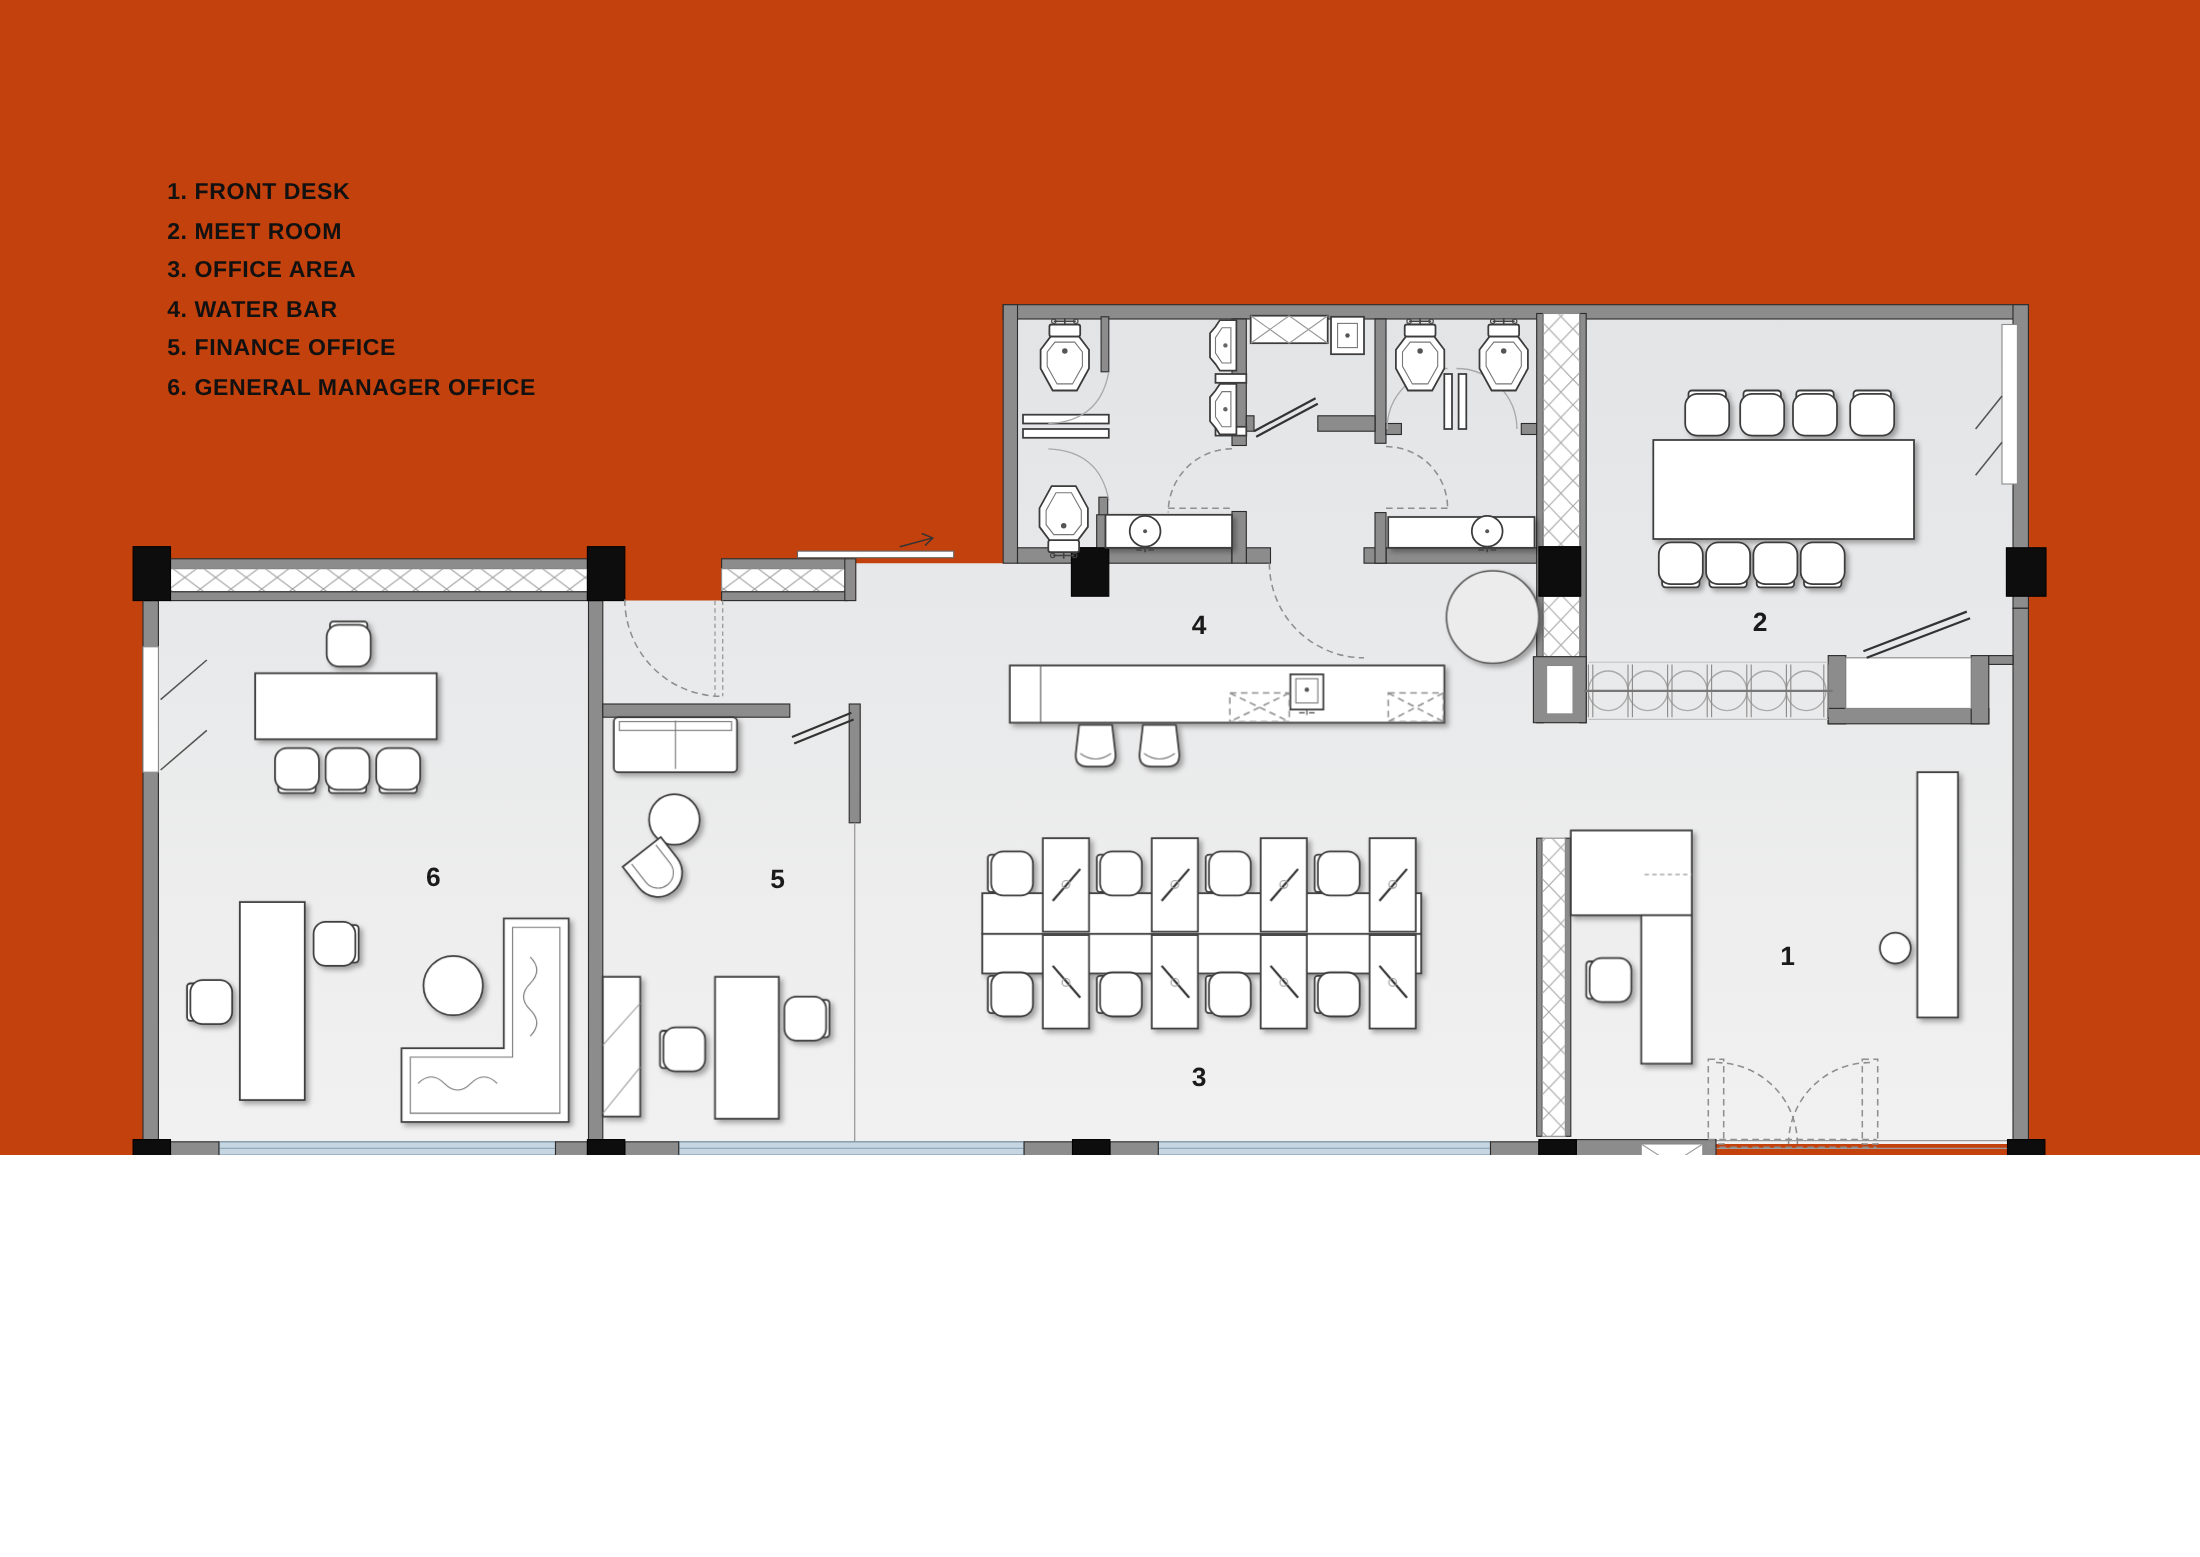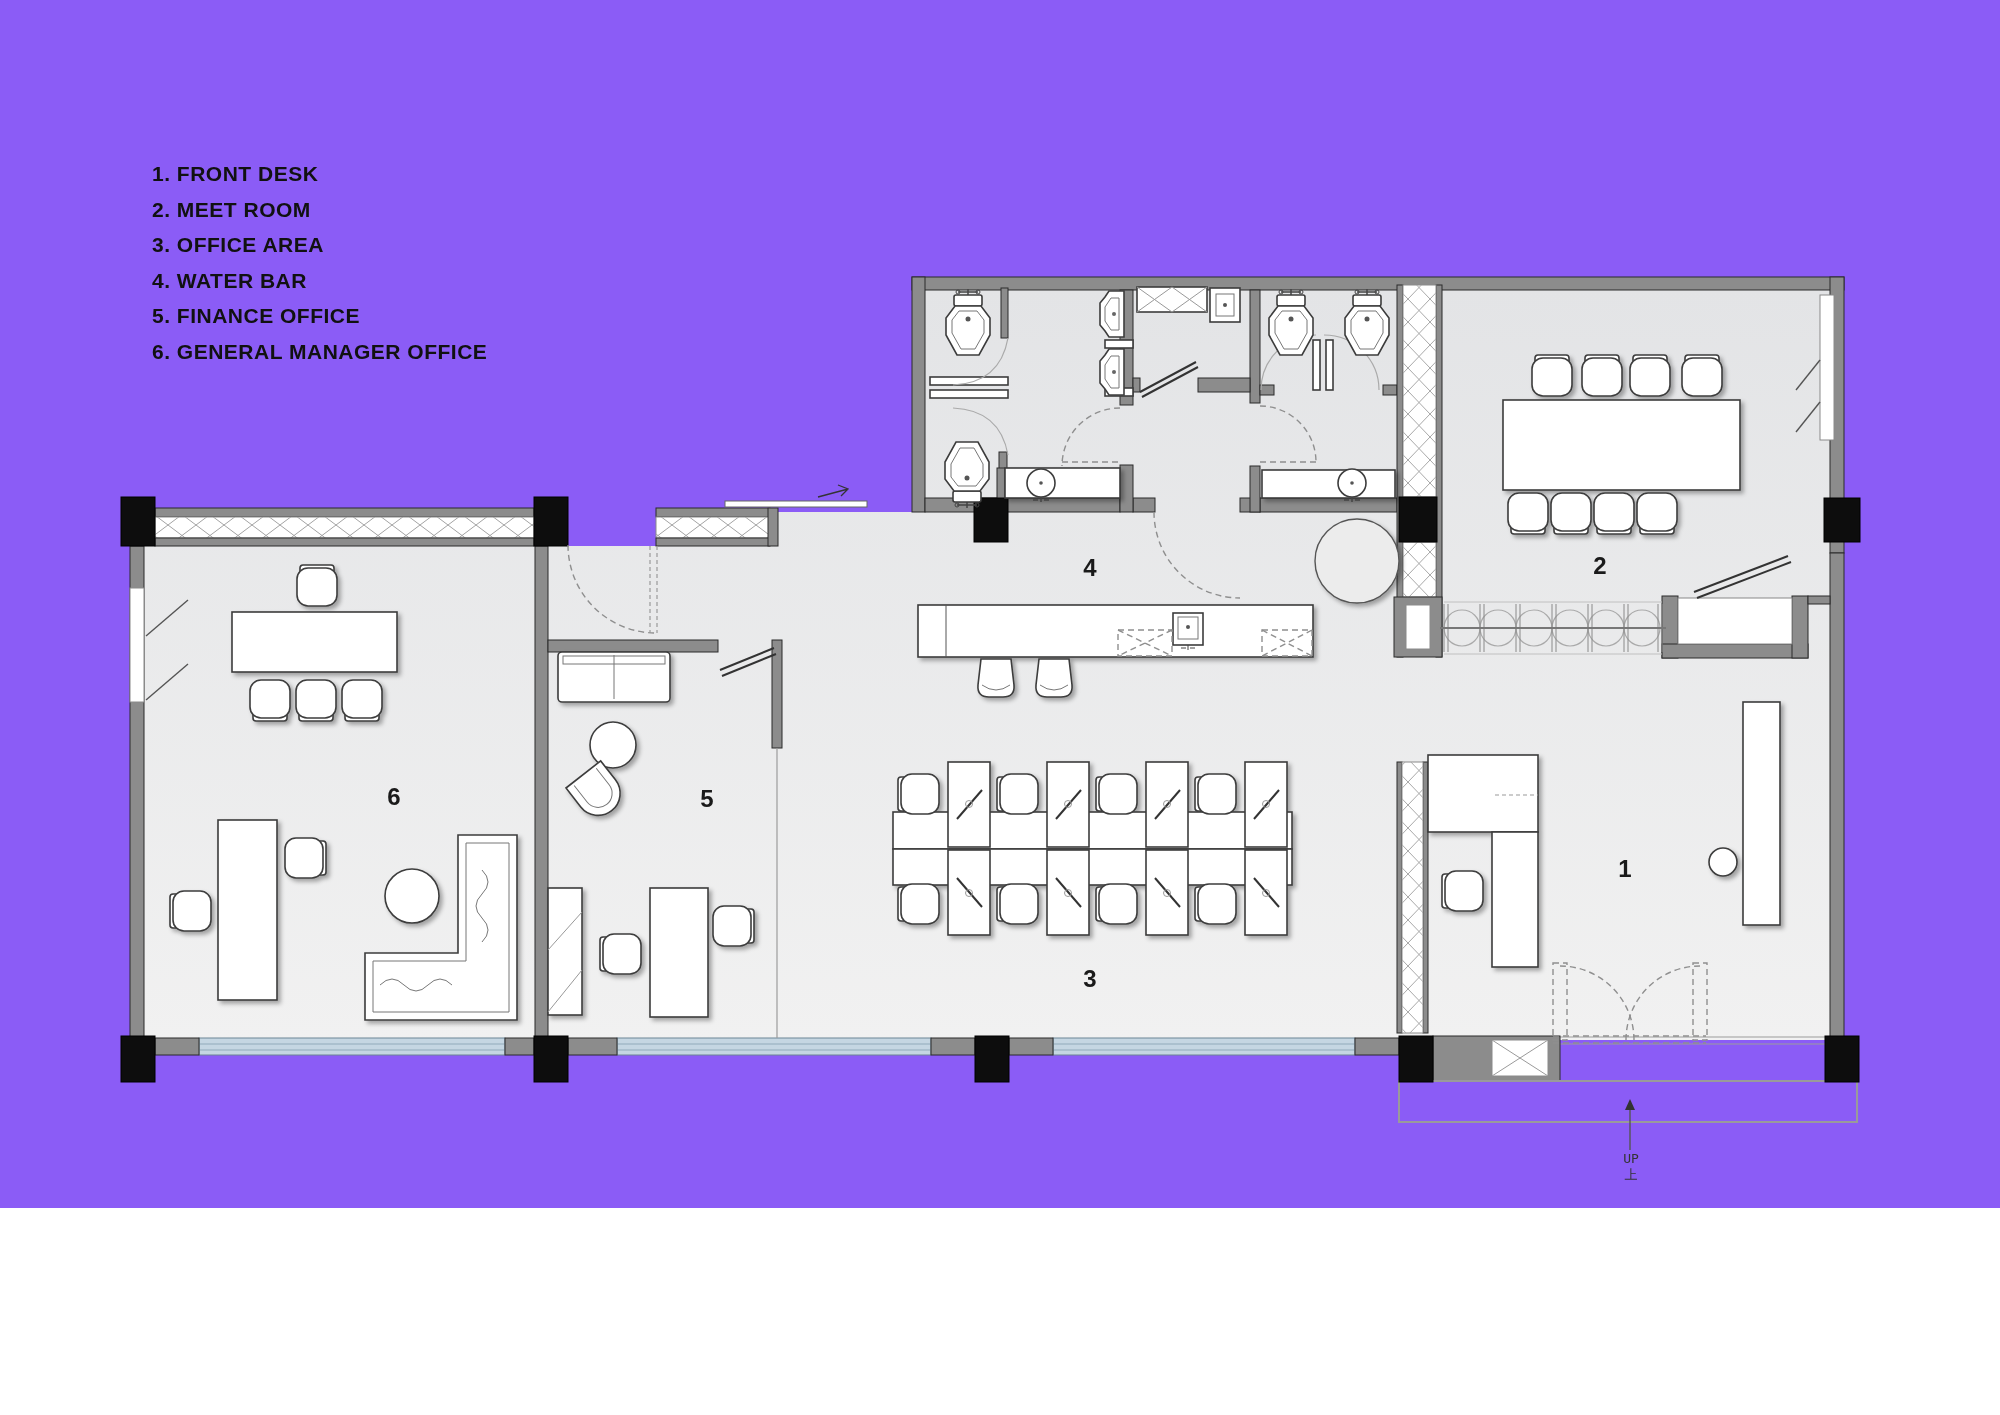--- a/index.html
+++ b/index.html
@@ -1,16 +1,16 @@
 <!DOCTYPE html>
 <html style="--wall: #8c8c8c; --column: #0d0d0d; --floor: #e8e9ea; --glazing: #c5d6e2; --furniture: #ffffff;"><head>
 <meta charset="utf-8">
 <style>
   html,body{margin:0;padding:0;background:#ffffff;}
-  .page{position:relative;width:2000px;height:1208px;background:#8b5cf6;overflow:hidden;
+  .page{position:relative;width:2000px;height:1050px;background:#c2410c;overflow:hidden;
         font-family:"Liberation Sans",sans-serif;}
   svg{display:block}
   .wall{fill:var(--wall,#8c8c8c);stroke:#2b2b2b;stroke-width:1;}
   .col{fill:var(--column,#0d0d0d);stroke:#000;stroke-width:1;}
   .floor{fill:url(#floorGrad);stroke:none;}
   .furn{fill:var(--furniture,#ffffff);stroke:#3c3c3c;stroke-width:1.6;}
   .furn2{fill:none;stroke:#777;stroke-width:1;}
   .glaz{fill:var(--glazing,#c5d6e2);stroke:#6c8596;stroke-width:1;}
   .glline{stroke:#92a9ba;stroke-width:1.2;}
   .winband{fill:#ffffff;stroke:#8a8a8a;stroke-width:1;}

